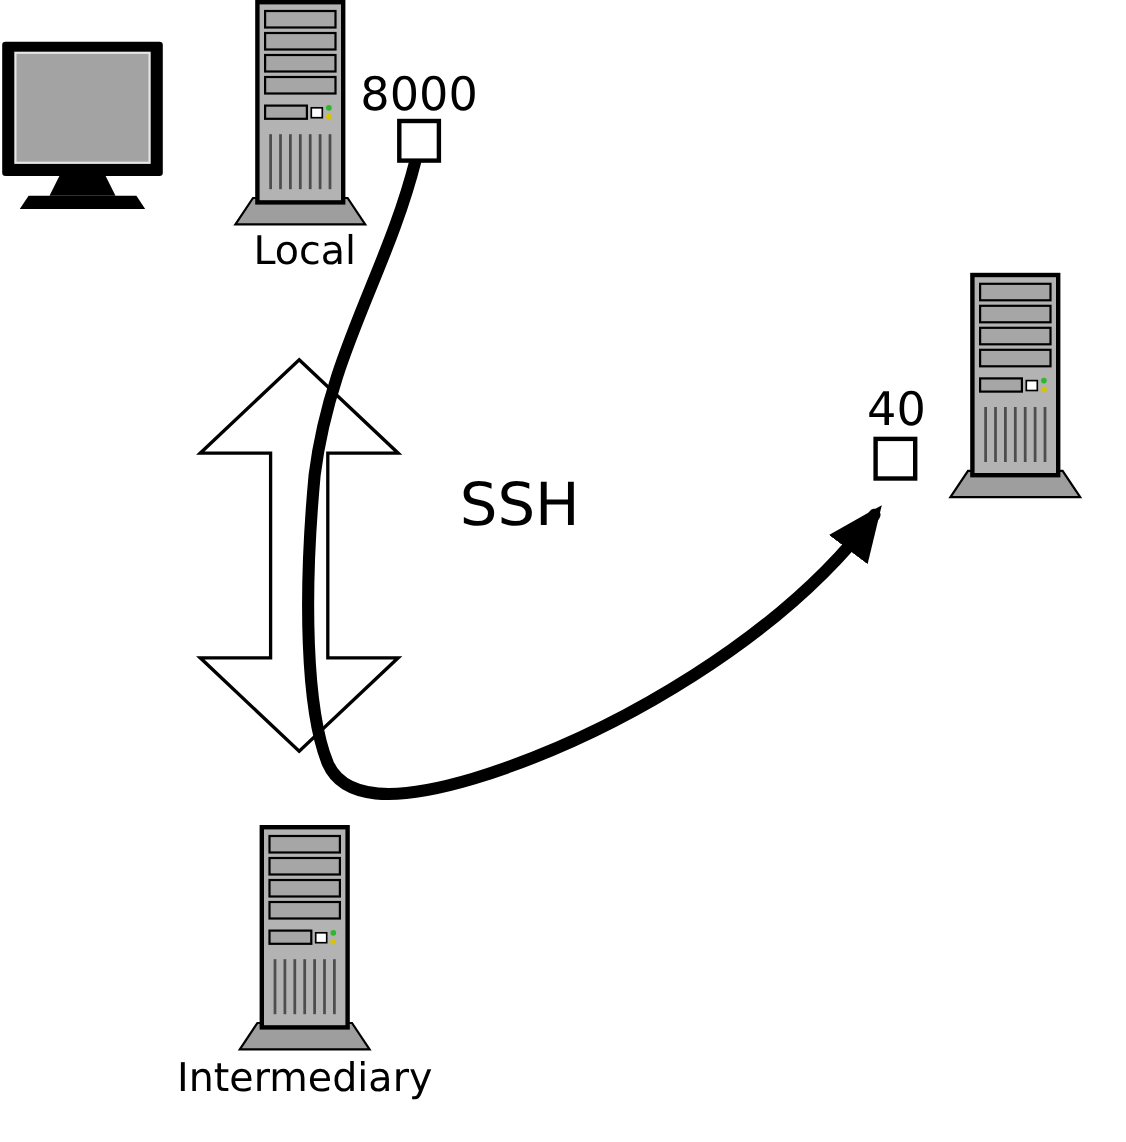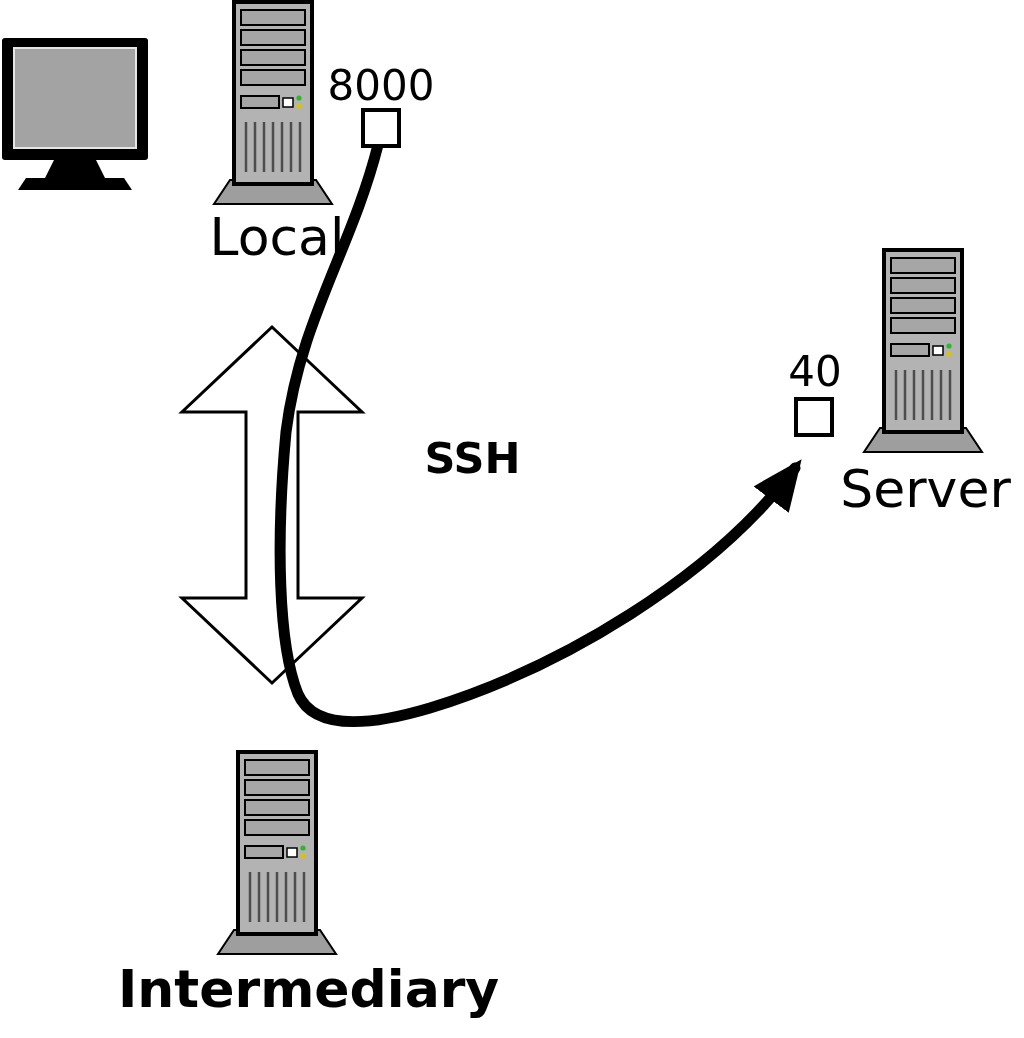--- a/index.html
+++ b/index.html
@@ -11,23 +11,23 @@
     overflow:hidden;
   }
   .diagram-svg { position:absolute; left:0; top:0; }
   .label {
     position:absolute;
     color:#000;
     text-align:center;
     white-space:nowrap;
     line-height:1.15;
   }
-  .node-label   { font-size:52px; }
+  .node-label   { font-size:36px; }
   .port-label   { font-size:42px; }
-  .conn-label   { font-size:43px; line-height:57px;font-weight:bold; }
+  .conn-label   { font-size:54px; line-height:57px; }
   
   .tower-body   { fill:#b3b3b3; stroke:#000; stroke-width:4; }
   .tower-bay    { fill:#a6a6a6; stroke:#000; stroke-width:2; }
   .tower-panel  { fill:#a6a6a6; stroke:#000; stroke-width:2; }
   .tower-floppy { fill:#ffffff; stroke:#000; stroke-width:1.5; }
   .tower-base   { fill:#9e9e9e; stroke:#000; stroke-width:2; }
   .tower-vent   { stroke:#4d4d4d; stroke-width:2.5; }
   .led-green    { fill:#2db82d; }
   .led-yellow   { fill:#d9c400; }
   .monitor-frame{ fill:#000000; }
@@ -94,17 +94,16 @@
   <div class="label port-label" style="left:322px; top:62px; width:118px;">8000</div>
 
   <div class="label node-label" style="left:200px; top:208px; width:154px;">Local</div>
 
   <div class="label conn-label" style="left:330px; top:430px; width:285px;">
     <div>SSH</div>
   </div>
 
   <div class="label port-label" style="left:775px; top:348px; width:80px;">40</div>
 
-  <div class="label node-label" style="left:838px; top:460px; width:175px;">Server</div>
 
-  <div class="label node-label" style="left:118px; top:960px; width:318px;font-weight:bold;">Intermediary</div>
+  <div class="label node-label" style="left:118px; top:960px; width:318px;">Intermediary</div>
 
 </div>
 
 </body></html>

